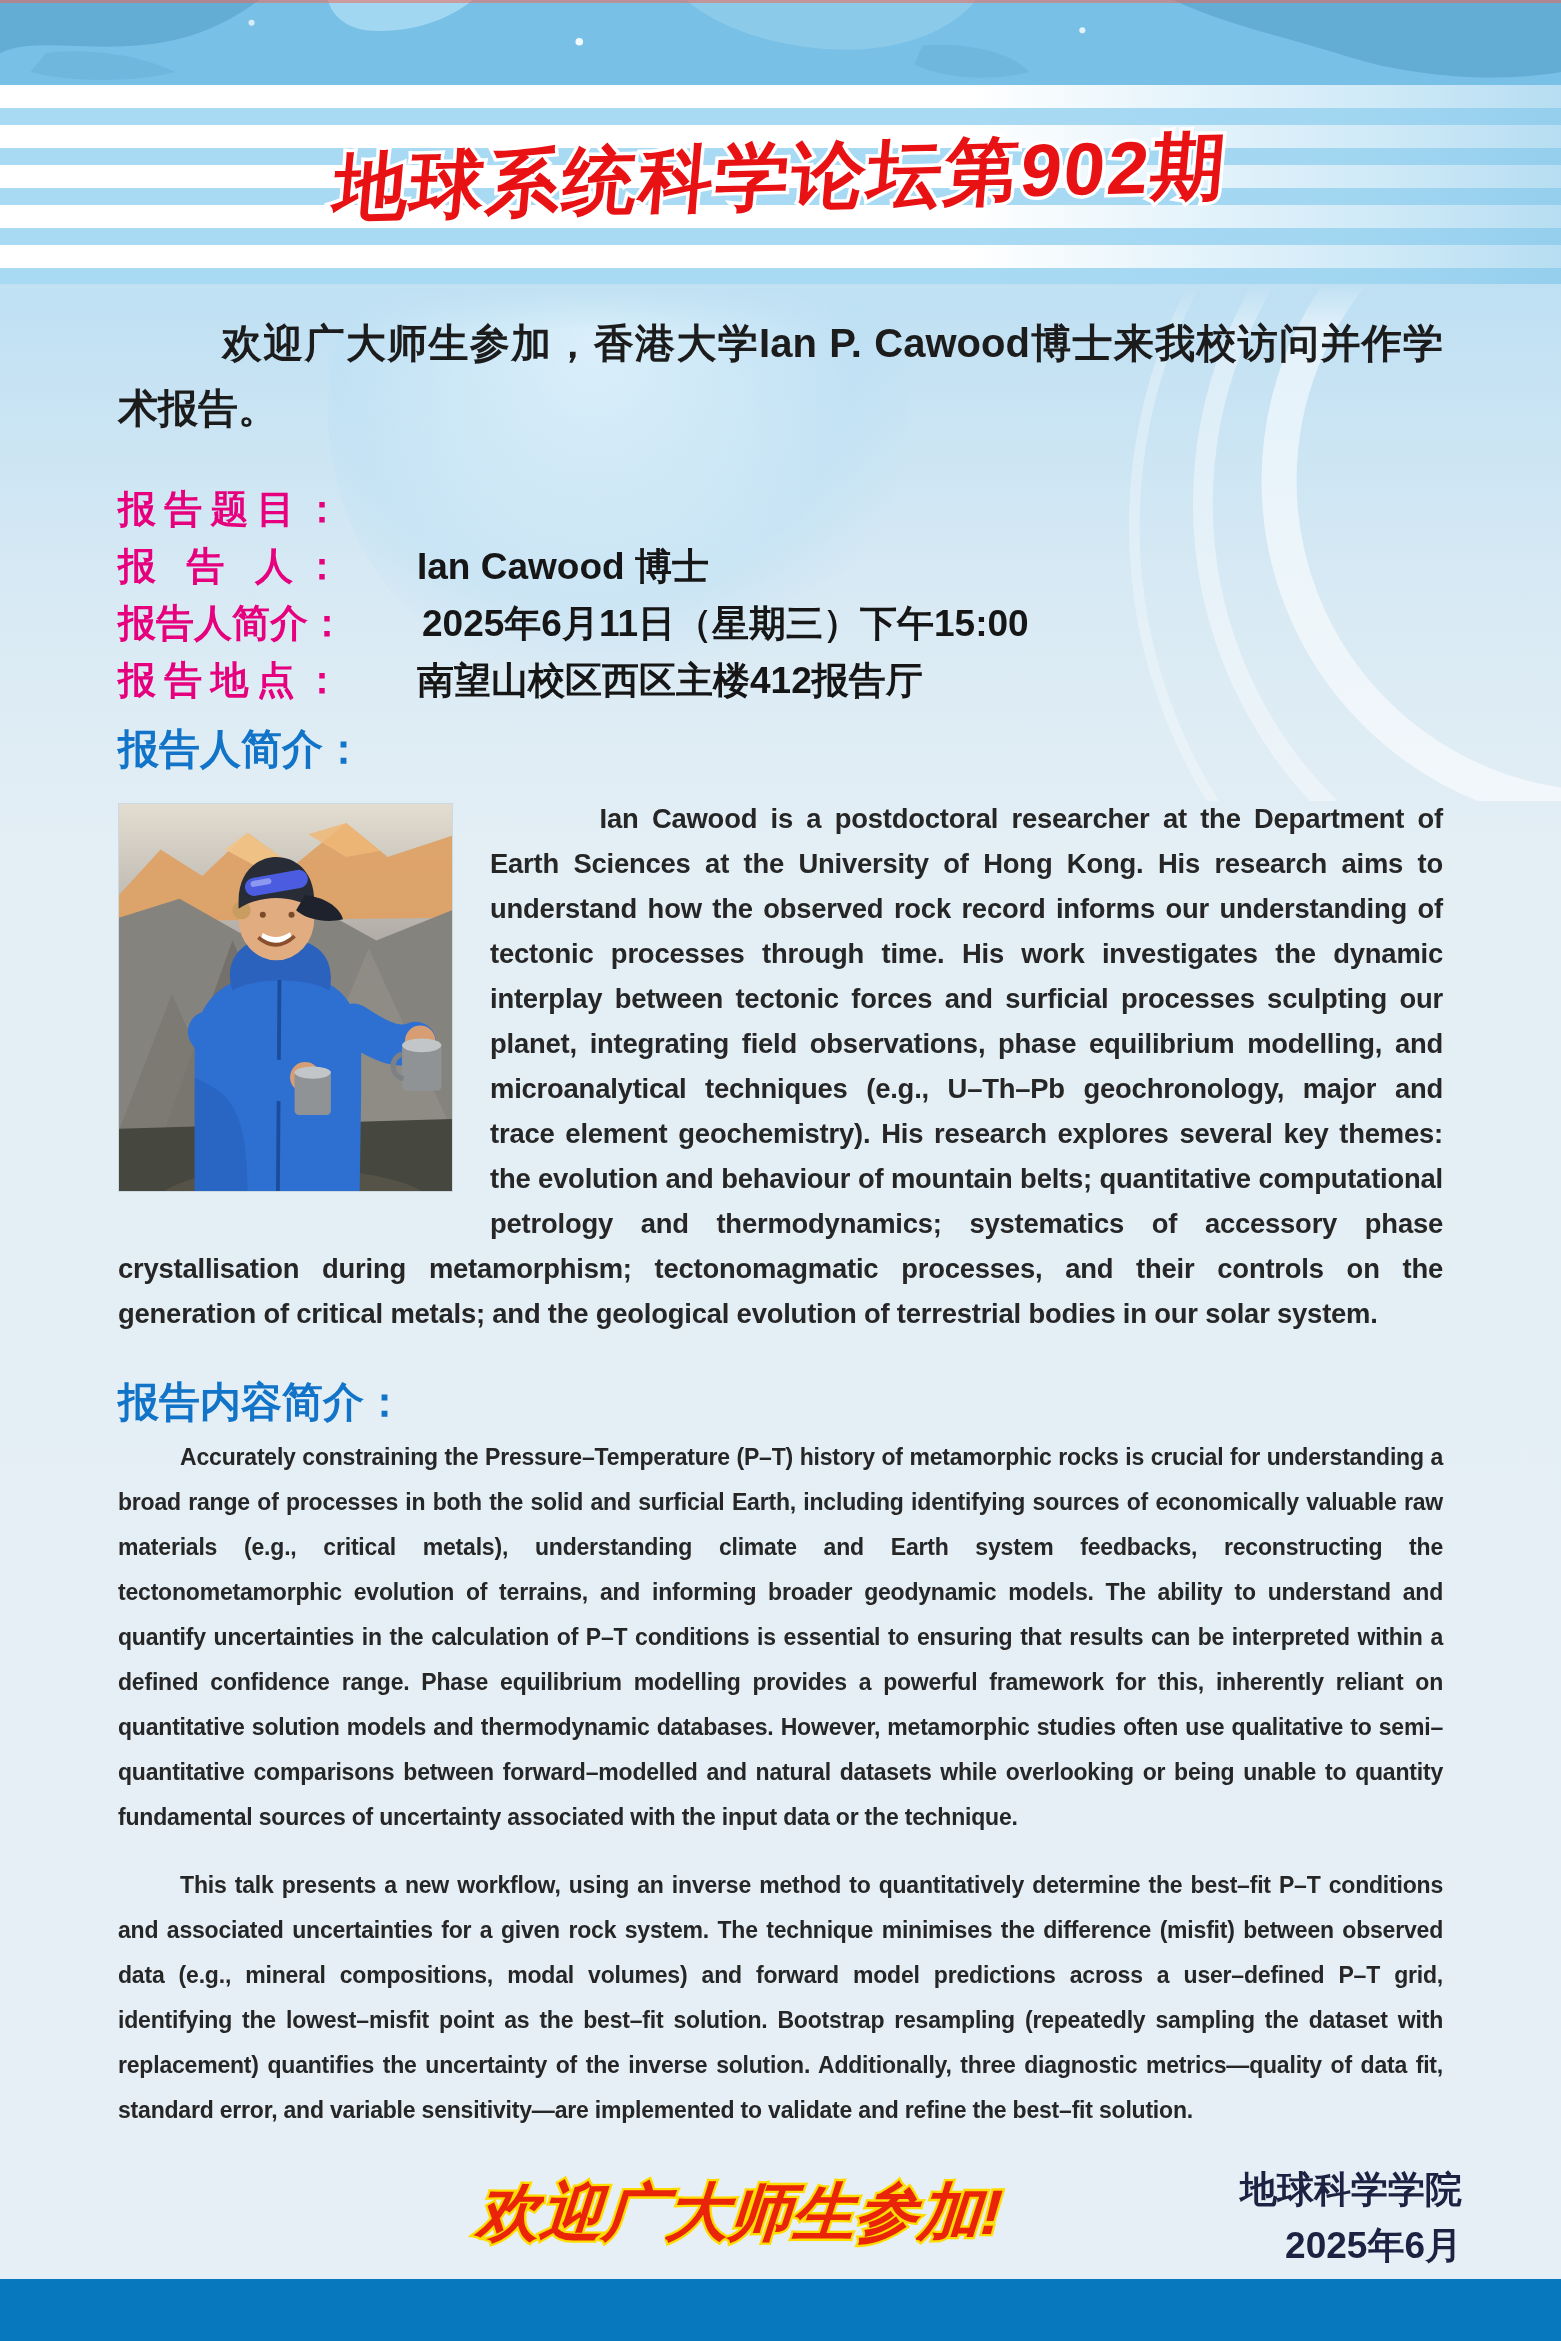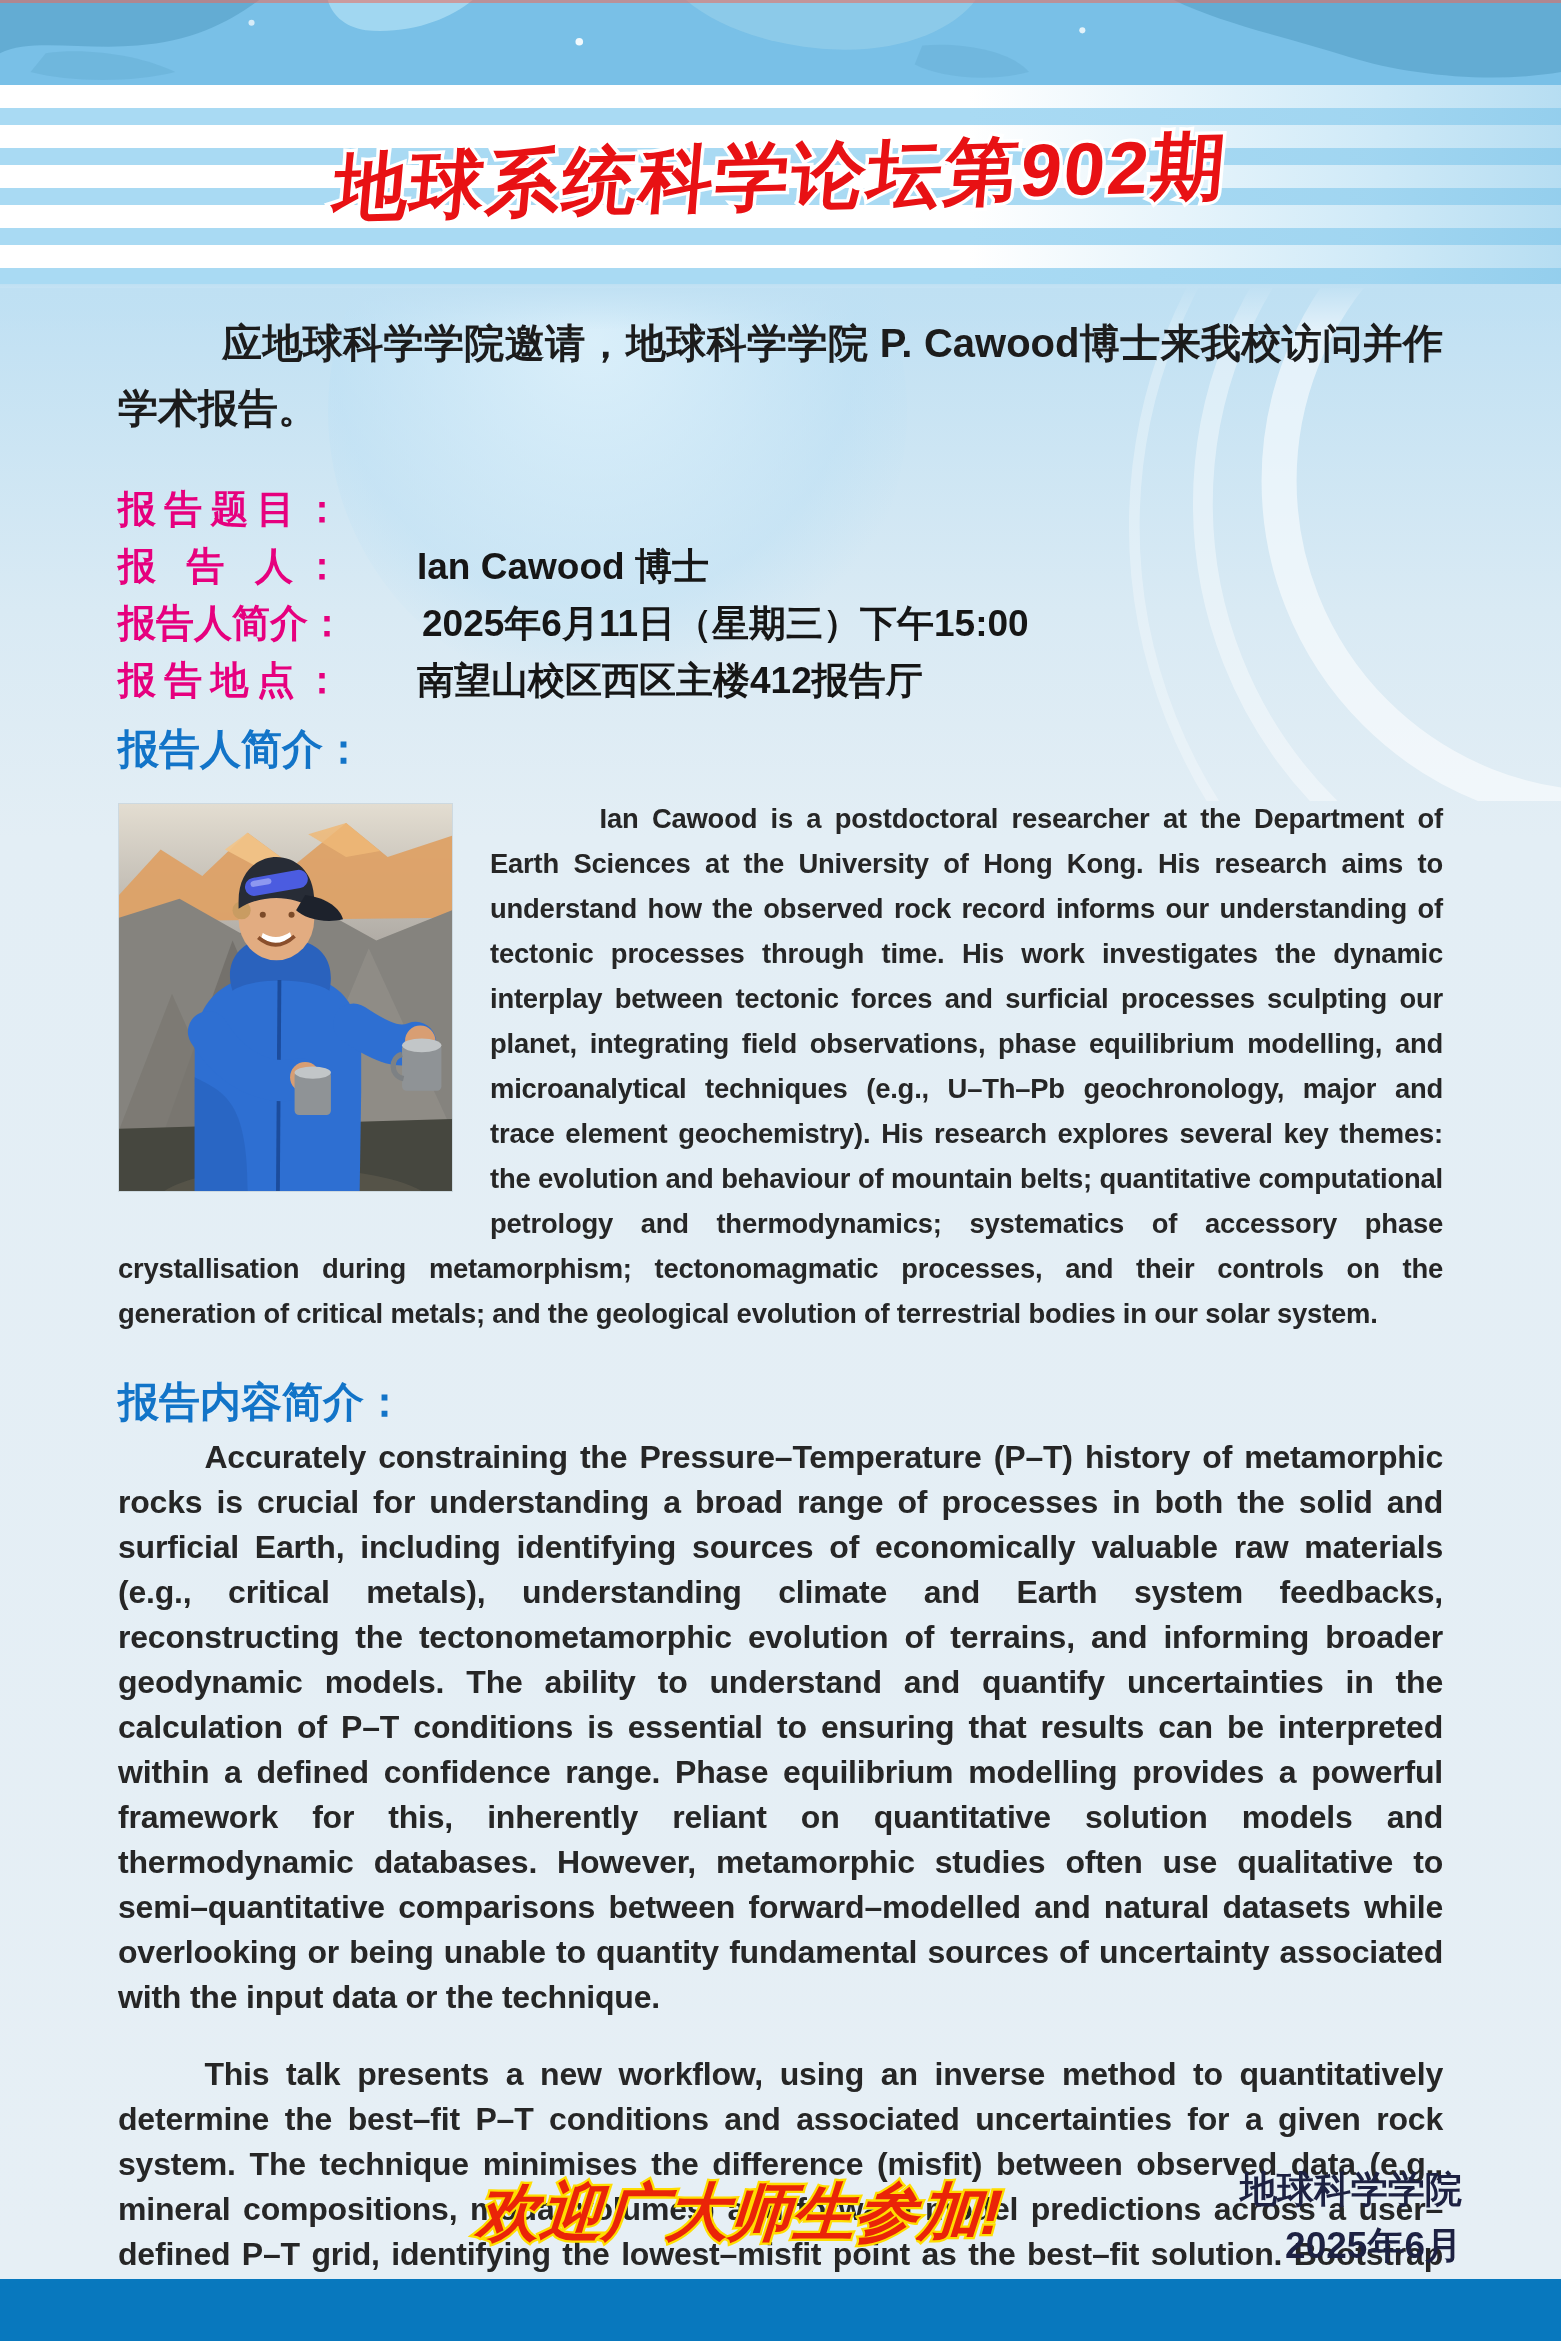--- a/index.html
+++ b/index.html
@@ -60,21 +60,21 @@
     margin-top:12.2px;font-size:41px;line-height:55px;font-weight:bold;color:#1274c8;
   }
   .bio{margin-top:19px;font-size:27.4px;line-height:45px;font-weight:bold;color:#262626;
     text-align:justify;letter-spacing:-0.2px;text-indent:4em;}
   .photo{
     float:left;width:335px;height:389px;margin:7.6px 37px 32px 0;
     border:0.8px solid #cdd9e0;background:#888;
   }
   .photo svg{display:block;width:100%;height:100%;}
   .clear{clear:both;}
-  .abstract{margin-top:4.6px;font-size:32px;line-height:45px;font-weight:bold;color:#262626;
+  .abstract{margin-top:4.6px;font-size:23px;line-height:45px;font-weight:bold;color:#262626;
     text-align:justify;letter-spacing:-0.2px;text-indent:2.7em;}
   
   .welcome{
     position:absolute;top:2170px;left:320px;width:839px;text-align:center;z-index:3;
     font-size:63px;font-weight:bold;font-style:italic;color:#ea2408;
     -webkit-text-stroke:4.6px #ffdd00;paint-order:stroke fill;
     transform:skewX(-4deg);white-space:nowrap;
   }
   .org-block{
     position:absolute;top:2162px;right:99px;width:320px;text-align:right;z-index:3;
@@ -112,21 +112,21 @@
 
   <div class="globe-deco"></div>
   <svg class="swoosh" viewBox="0 0 1000 720" aria-hidden="true">
     <circle cx="1060" cy="300" r="430" fill="none" stroke="#ffffff" stroke-width="46" opacity="0.55"></circle>
     <circle cx="1090" cy="330" r="560" fill="none" stroke="#ffffff" stroke-width="26" opacity="0.4"></circle>
     <circle cx="1120" cy="360" r="680" fill="none" stroke="#ffffff" stroke-width="14" opacity="0.3"></circle>
   </svg>
 
   <div class="content">
 
-    <p class="intro">应地球科学学院邀请，地球科学学院 P. Cawood博士来我校访问并作学术报告。</p>
+    <p class="intro">欢迎广大师生参加，香港大学Ian P. Cawood博士来我校访问并作学术报告。</p>
 
     <div class="details">
       <div class="detail-row">
         <span class="detail-label">报告题目：</span>
       </div>
       <div class="detail-row">
         <span class="detail-label">报 告 人：</span>
         <span class="detail-value">Ian Cawood  博士</span>
       </div>
       <div class="detail-row">

